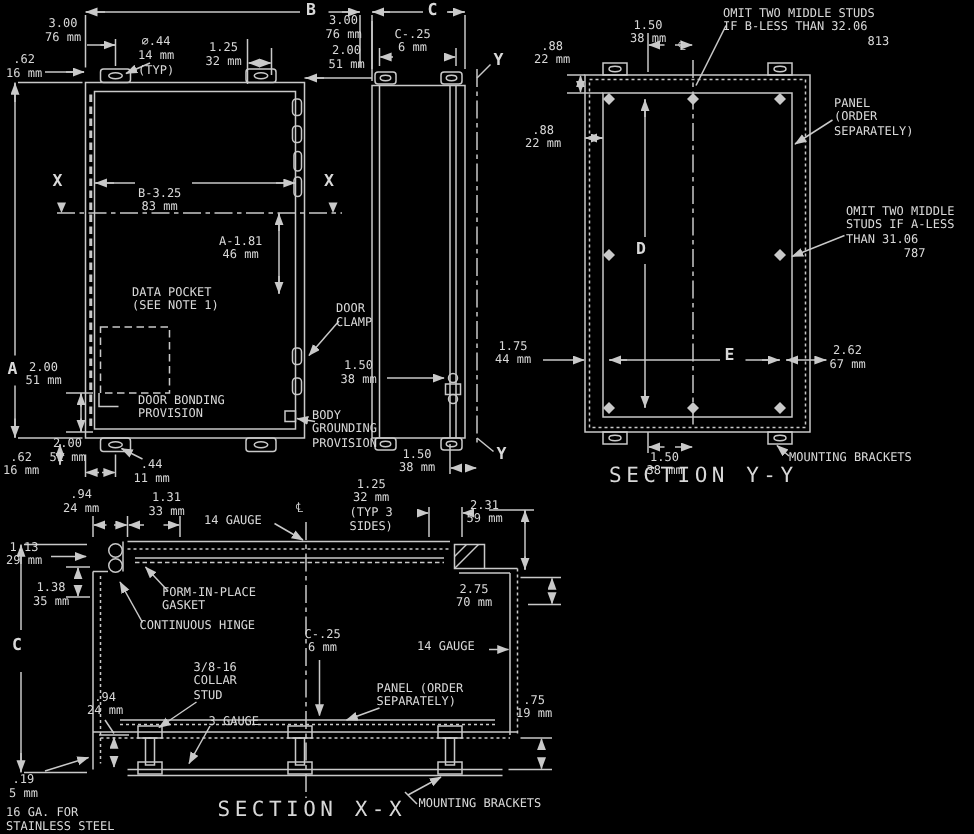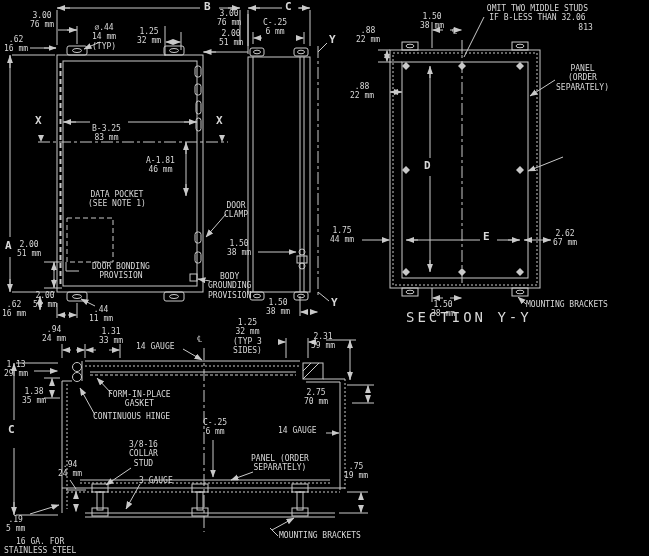--- a/index.html
+++ b/index.html
@@ -5,21 +5,21 @@
   html,body{margin:0;padding:0;background:#000;}
   .canvas{
     position:relative;width:649px;height:556px;background:#000;overflow:hidden;
     font-family:"DejaVu Sans Mono", monospace;color:#d8d8d8;
   }
   .canvas svg{position:absolute;left:0;top:0;}
   .lbl{
     position:absolute;font-size:8px;line-height:1.18;white-space:pre;
     text-align:center;letter-spacing:0;
   }
-  .note{text-align:center;}
+  .note{text-align:left;}
   .letter{font-size:11px;font-weight:bold;line-height:1;}
   .cl{font-size:9px;line-height:1;}
   .title{position:absolute;font-size:14px;letter-spacing:3px;white-space:pre;line-height:1;}
   .pn{font-size:8px;letter-spacing:1px;margin-top:32px;}
 </style>
 </head>
 <body>
 
 <div class="canvas">
 
@@ -401,20 +401,24 @@
 38 mm</span>
   <span class="lbl cl" style="left:452px;top:27px">℄</span>
   <span class="lbl" style="left:356px;top:26px">.88
 22 mm</span>
   <span class="lbl note" style="left:556px;top:64px">PANEL
 (ORDER
 SEPARATELY)</span>
   <span class="lbl" style="left:350px;top:82px">.88
 22 mm</span>
   <span class="lbl letter" style="left:424px;top:160px">D</span>
+  <span class="lbl note" style="left:564px;top:136px">OMIT TWO MIDDLE
+STUDS IF A-LESS
+THAN 31.06
+        787</span>
   <span class="lbl" style="left:330px;top:226px">1.75
 44 mm</span>
   <span class="lbl letter" style="left:483px;top:231px">E</span>
   <span class="lbl" style="left:553px;top:229px">2.62
 67 mm</span>
   <span class="lbl" style="left:431px;top:300px">1.50
 38 mm</span>
   <span class="lbl note" style="left:526px;top:300px">MOUNTING BRACKETS</span>
   <span class="title" style="left:406px;top:310px">SECTION Y-Y</span>
 
@@ -452,14 +456,15 @@
   <span class="lbl note" style="left:251px;top:454px">PANEL (ORDER
 SEPARATELY)</span>
   <span class="lbl" style="left:344px;top:462px">.75
 19 mm</span>
   <span class="lbl" style="left:6px;top:515px">.19
 5 mm</span>
   <span class="lbl note" style="left:4px;top:537px">16 GA. FOR
 STAINLESS STEEL</span>
   <span class="lbl note" style="left:279px;top:531px">MOUNTING BRACKETS</span>
   <span class="lbl pn" style="left:316px;top:542px">1150103</span>
+  <span class="title" style="left:145px;top:533px">SECTION X-X</span>
 
 </div>
 
 </body></html>

